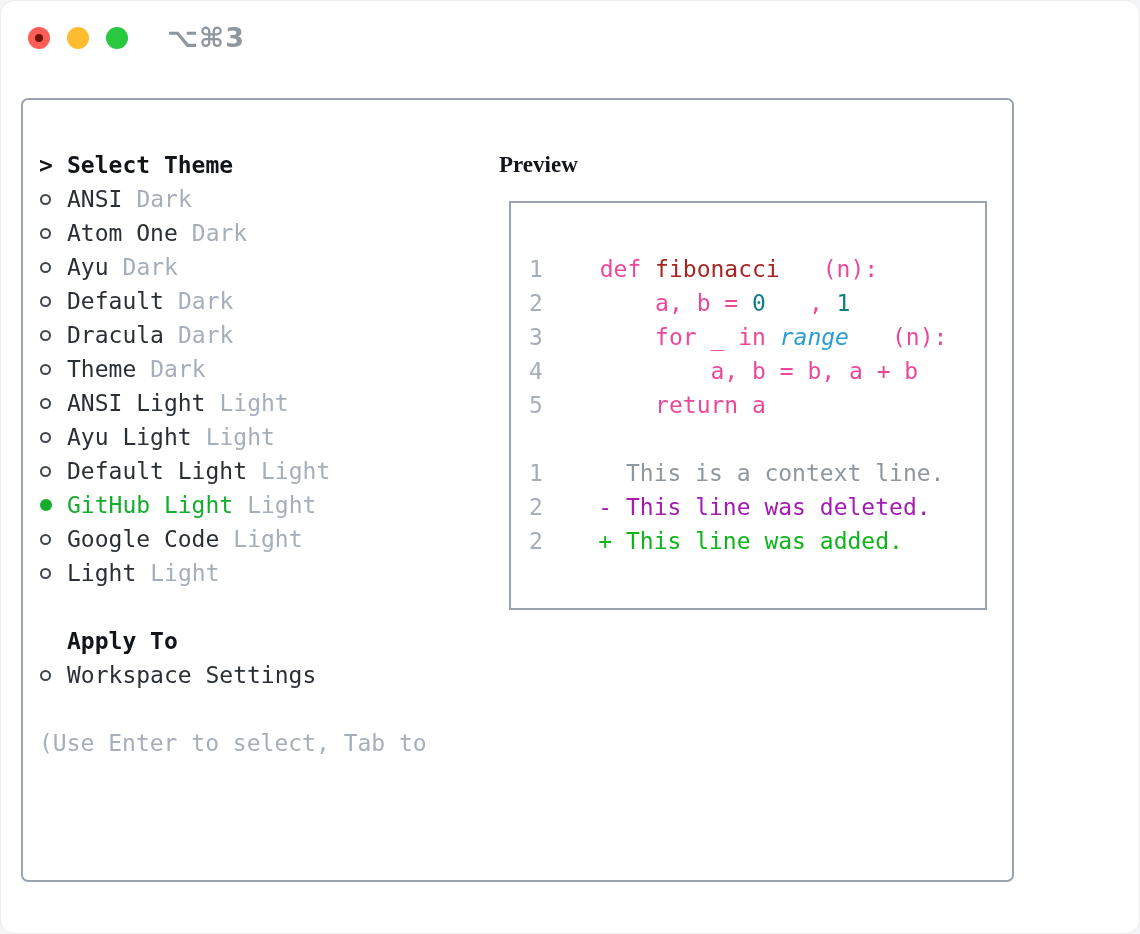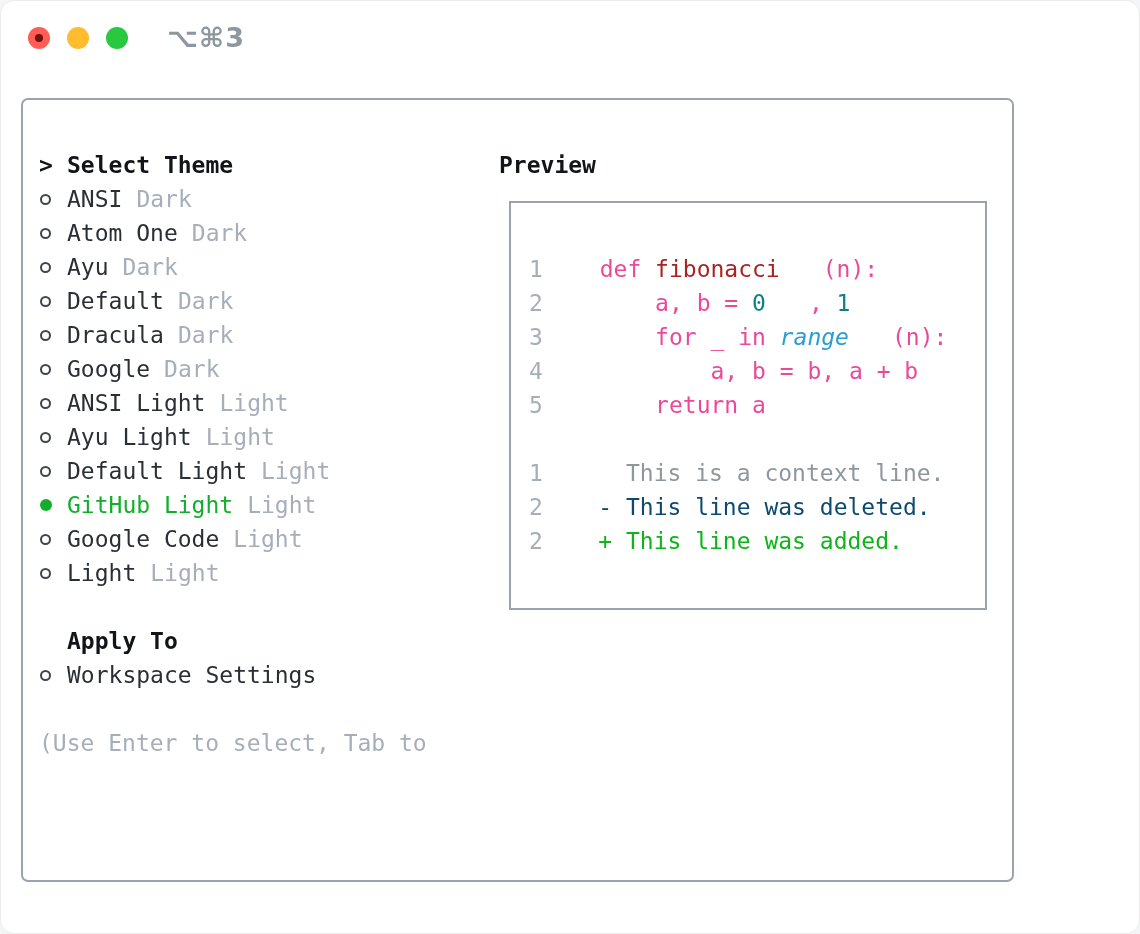--- a/index.html
+++ b/index.html
@@ -106,20 +106,21 @@
   .hdr { font-weight: 700; color: #111418; }
   .label { color: #2a2f36; }
   .label.sel { color: #12ae2b; }
   .variant { color: #a6aeba; margin-left: 14px; }
   .hint { color: #a6aeba; }
   
   .preview-title {
     position: absolute;
     left: 476px;
     top: 48px;
+    font-family: Liberation Serif, serif;
   }
   .preview-box {
     position: absolute;
     left: 486px;
     top: 101px;
     width: 478px;
     height: 409px;
     border: 2px solid #9aa3ae;
     box-sizing: border-box;
     overflow: hidden;
@@ -132,21 +133,21 @@
     white-space: pre;
     display: flex;
     align-items: center;
   }
   .gutter      { color: #a6aeba; }
   .seg-code    { color: #ec4899; margin-left: 43px; }
   .seg-func    { color: #a72421; }
   .seg-num     { color: #0c7f87; }
   .seg-builtin { color: #2a9dd3; font-style: italic; }
   .seg-context { color: #8e969e; }
-  .seg-deleted { color: #0c4a6e; }
+  .seg-deleted { color: #a21caf; }
   .seg-added   { color: #0db41a; }
 </style>
 </head>
 <body>
 
 <div class="stage">
   <div class="window">
 
     <div class="titlebar">
       <div class="traffic-light tl-red">
@@ -164,21 +165,21 @@
           <span class="marker"><span class="prompt">&gt;</span></span>
           <span class="hdr">Select Theme</span>
         </div>
 
         <div id="theme-rows">
             <div class="row"><span class="marker"><span class="ring"></span></span><span class="label">ANSI</span><span class="variant">Dark</span></div>
             <div class="row"><span class="marker"><span class="ring"></span></span><span class="label">Atom One</span><span class="variant">Dark</span></div>
             <div class="row"><span class="marker"><span class="ring"></span></span><span class="label">Ayu</span><span class="variant">Dark</span></div>
             <div class="row"><span class="marker"><span class="ring"></span></span><span class="label">Default</span><span class="variant">Dark</span></div>
             <div class="row"><span class="marker"><span class="ring"></span></span><span class="label">Dracula</span><span class="variant">Dark</span></div>
-            <div class="row"><span class="marker"><span class="ring"></span></span><span class="label">Google</span><span class="variant">Dark</span></div>
+            <div class="row"><span class="marker"><span class="ring"></span></span><span class="label">Theme</span><span class="variant">Dark</span></div>
             <div class="row"><span class="marker"><span class="ring"></span></span><span class="label">ANSI Light</span><span class="variant">Light</span></div>
             <div class="row"><span class="marker"><span class="ring"></span></span><span class="label">Ayu Light</span><span class="variant">Light</span></div>
             <div class="row"><span class="marker"><span class="ring"></span></span><span class="label">Default Light</span><span class="variant">Light</span></div>
             <div class="row"><span class="marker"><span class="dot"></span></span><span class="label sel">GitHub Light</span><span class="variant">Light</span></div>
             <div class="row"><span class="marker"><span class="ring"></span></span><span class="label">Google Code</span><span class="variant">Light</span></div>
             <div class="row"><span class="marker"><span class="ring"></span></span><span class="label">Light</span><span class="variant">Light</span></div>
           </div>
 
         <div class="row"></div>
 

